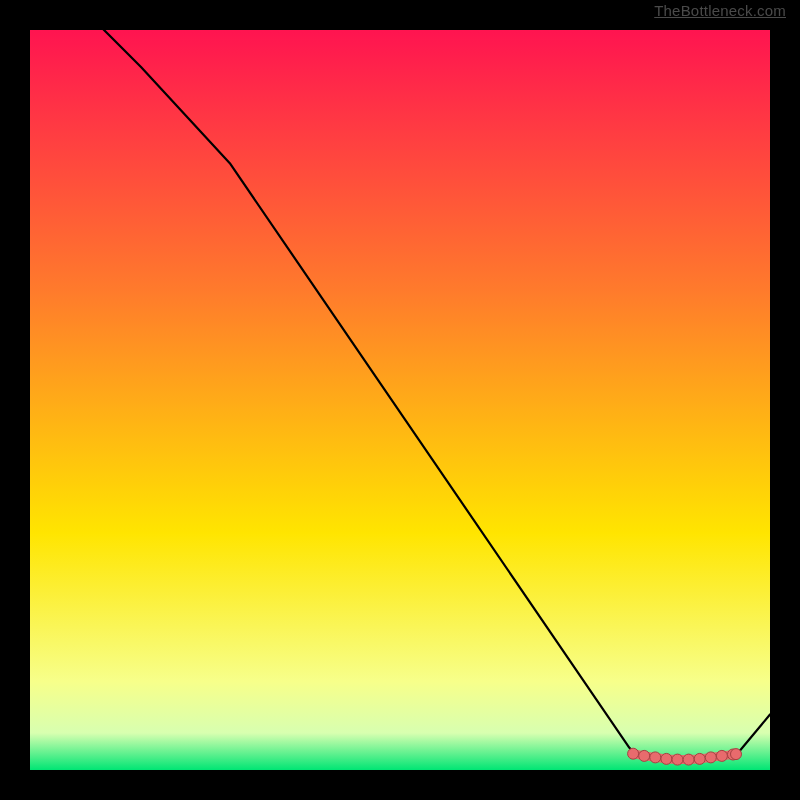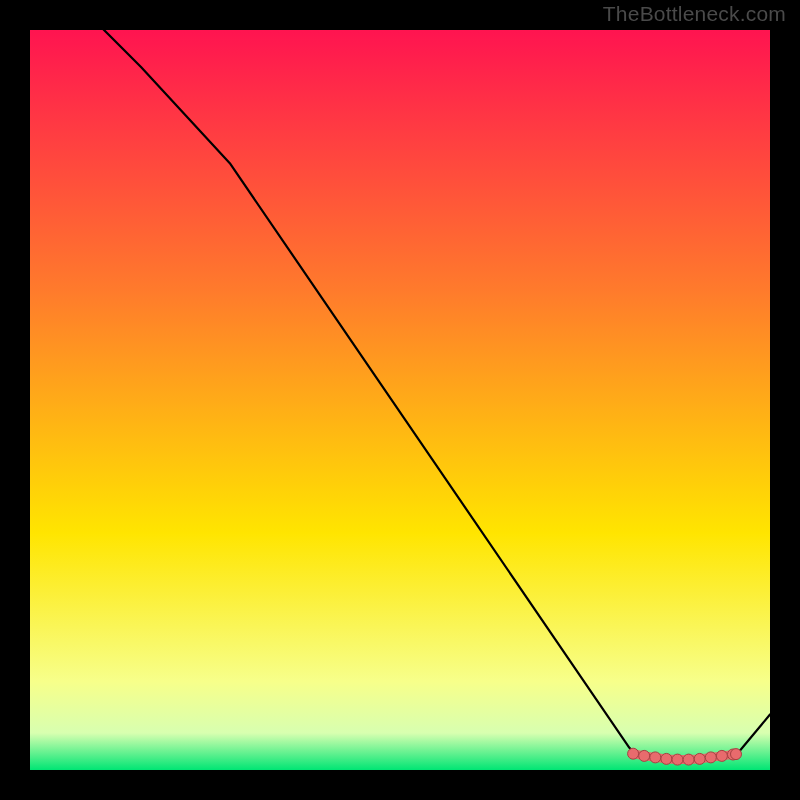--- a/index.html
+++ b/index.html
@@ -15,24 +15,25 @@
     position: relative;
     width: 800px;
     height: 800px;
     background: #000;
   }
   .watermark {
     position: absolute;
     top: 2px;
     right: 14px;
     color: #4a4a4a;
-    font-size: 21px;
+    font-size: 15px;
     font-weight: 400;
     letter-spacing: 0.2px;
     z-index: 10;
+    text-decoration: underline;
   }
   .plot {
     position: absolute;
     left: 30px;
     top: 30px;
     width: 740px;
     height: 740px;
     overflow: hidden;
   }
   .plot svg {

